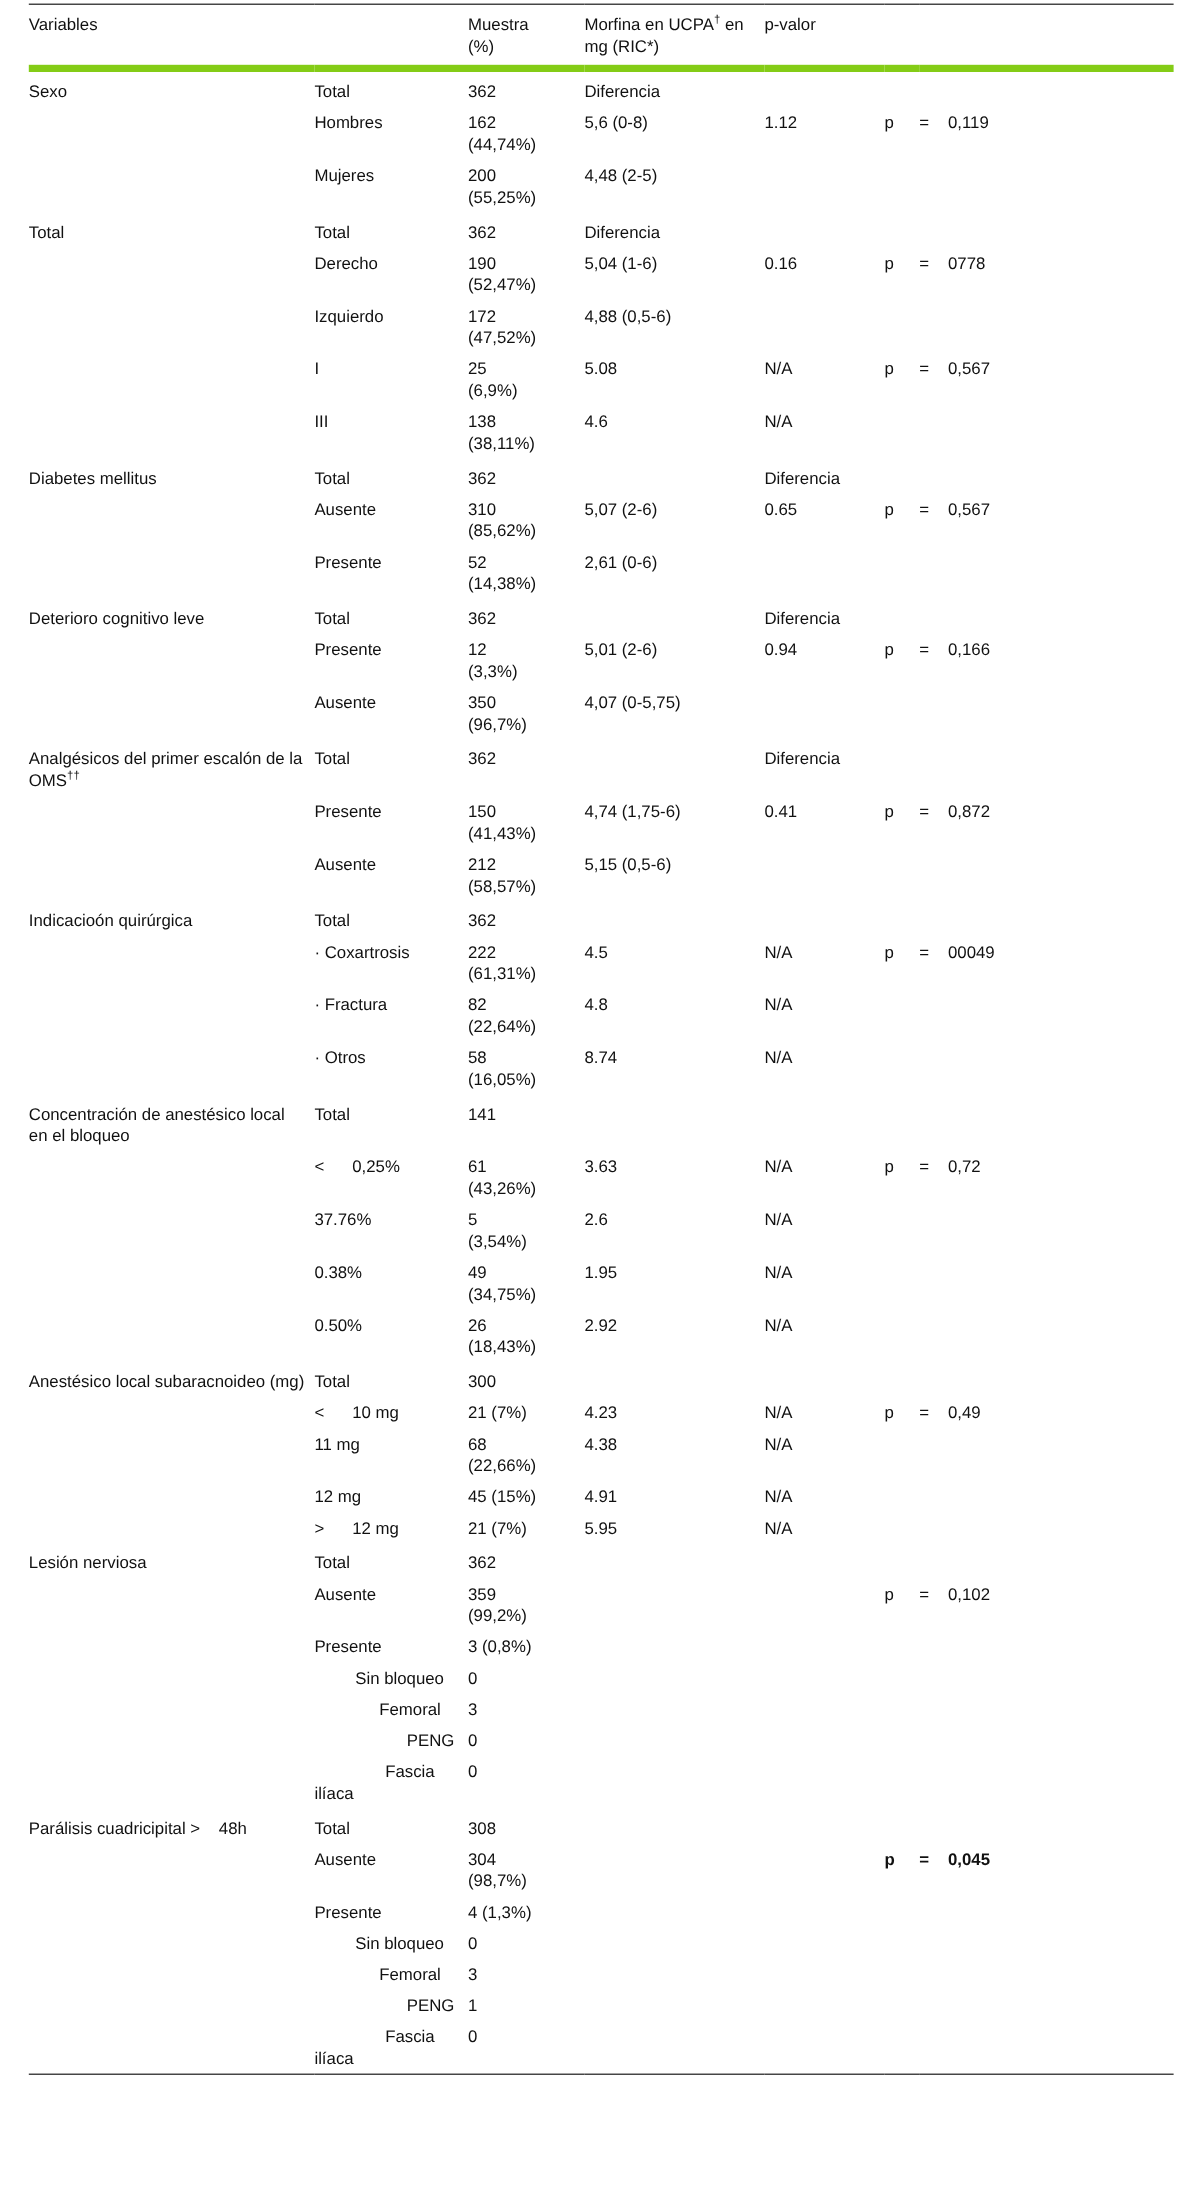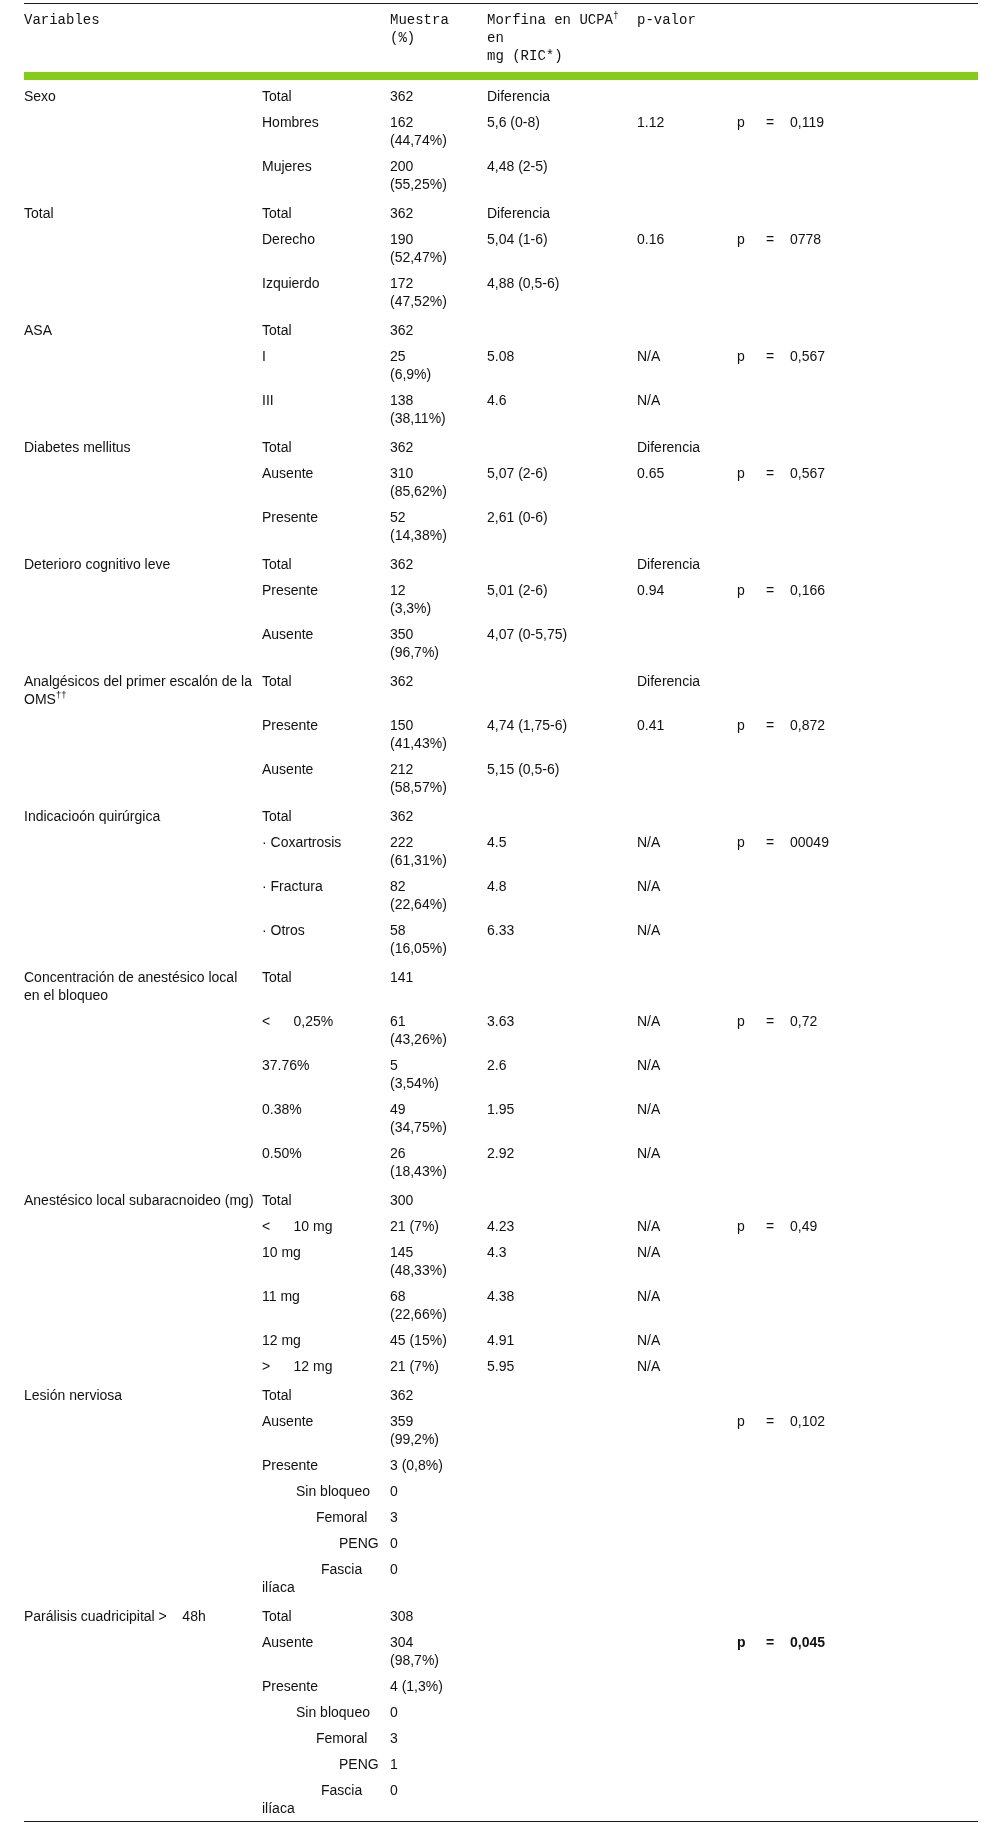--- a/index.html
+++ b/index.html
@@ -11,21 +11,21 @@
     padding: 3px 22px 10px 24px;
     font-family: "Liberation Sans", sans-serif;
     color: #111111;
   }
   table.vars {
     width: 100%;
     border-collapse: collapse;
     table-layout: fixed;
     border-top: 1.5px solid #1a1a1a;
   }
-  thead tr { border-bottom: 8px solid #84cc16; font-family: Liberation Mono, monospace; }
+  thead tr { border-bottom: 6px solid #84cc16; }
   th, td {
     text-align: left;
     vertical-align: top;
     font-size: 14px;
     line-height: 18px;
     font-weight: 400;
     padding: 4px 8px 4px 0;
     white-space: pre-wrap;
     word-wrap: break-word;
   }
@@ -119,30 +119,20 @@
           <td class="col-variable"></td>
           <td class="col-label">Izquierdo</td>
           <td class="col-muestra">172
 (47,52%)</td>
           <td class="col-morfina">4,88 (0,5-6)</td>
           <td class="col-pvalor"></td>
           <td class="col-p"></td>
           <td class="col-eq"></td>
           <td class="col-pv"></td>
         </tr>
-        <tr class="group-start">
-          <td class="col-variable"><span>ASA</span></td>
-          <td class="col-label">Total</td>
-          <td class="col-muestra">362</td>
-          <td class="col-morfina"></td>
-          <td class="col-pvalor"></td>
-          <td class="col-p"></td>
-          <td class="col-eq"></td>
-          <td class="col-pv"></td>
-        </tr>
         <tr>
           <td class="col-variable"></td>
           <td class="col-label">I</td>
           <td class="col-muestra">25
 (6,9%)</td>
           <td class="col-morfina">5.08</td>
           <td class="col-pvalor">N/A</td>
           <td class="col-p">p</td>
           <td class="col-eq">=</td>
           <td class="col-pv">0,567</td>
@@ -284,21 +274,21 @@
           <td class="col-pvalor">N/A</td>
           <td class="col-p"></td>
           <td class="col-eq"></td>
           <td class="col-pv"></td>
         </tr>
         <tr>
           <td class="col-variable"></td>
           <td class="col-label">· Otros</td>
           <td class="col-muestra">58
 (16,05%)</td>
-          <td class="col-morfina">6.33</td>
+          <td class="col-morfina">8.74</td>
           <td class="col-pvalor">N/A</td>
           <td class="col-p"></td>
           <td class="col-eq"></td>
           <td class="col-pv"></td>
         </tr>
         <tr class="group-start">
           <td class="col-variable"><span>Concentración de anestésico local en el bloqueo</span></td>
           <td class="col-label">Total</td>
           <td class="col-muestra">141</td>
           <td class="col-morfina"></td>
@@ -363,31 +353,20 @@
         </tr>
         <tr>
           <td class="col-variable"></td>
           <td class="col-label">&lt;      10 mg</td>
           <td class="col-muestra">21 (7%)</td>
           <td class="col-morfina">4.23</td>
           <td class="col-pvalor">N/A</td>
           <td class="col-p">p</td>
           <td class="col-eq">=</td>
           <td class="col-pv">0,49</td>
-        </tr>
-        <tr>
-          <td class="col-variable"></td>
-          <td class="col-label">10 mg</td>
-          <td class="col-muestra">145
-(48,33%)</td>
-          <td class="col-morfina">4.3</td>
-          <td class="col-pvalor">N/A</td>
-          <td class="col-p"></td>
-          <td class="col-eq"></td>
-          <td class="col-pv"></td>
         </tr>
         <tr>
           <td class="col-variable"></td>
           <td class="col-label">11 mg</td>
           <td class="col-muestra">68
 (22,66%)</td>
           <td class="col-morfina">4.38</td>
           <td class="col-pvalor">N/A</td>
           <td class="col-p"></td>
           <td class="col-eq"></td>

